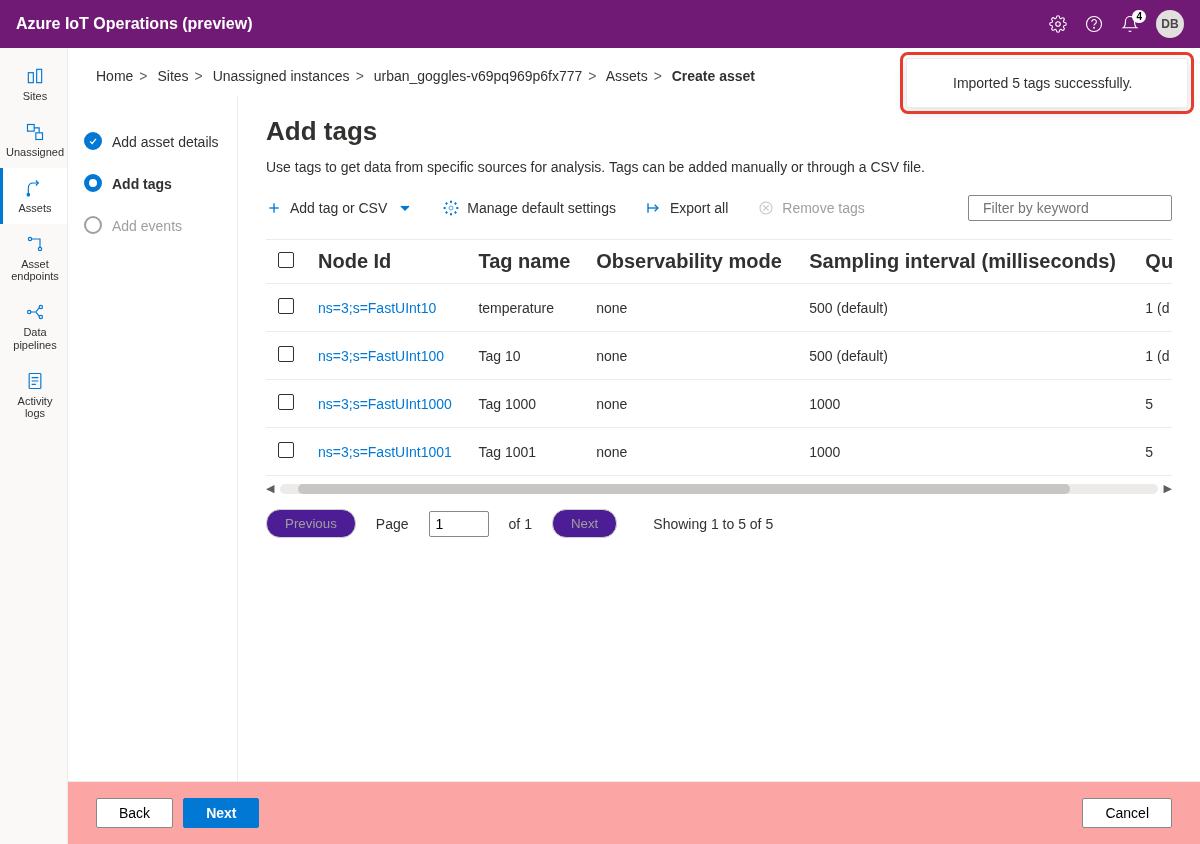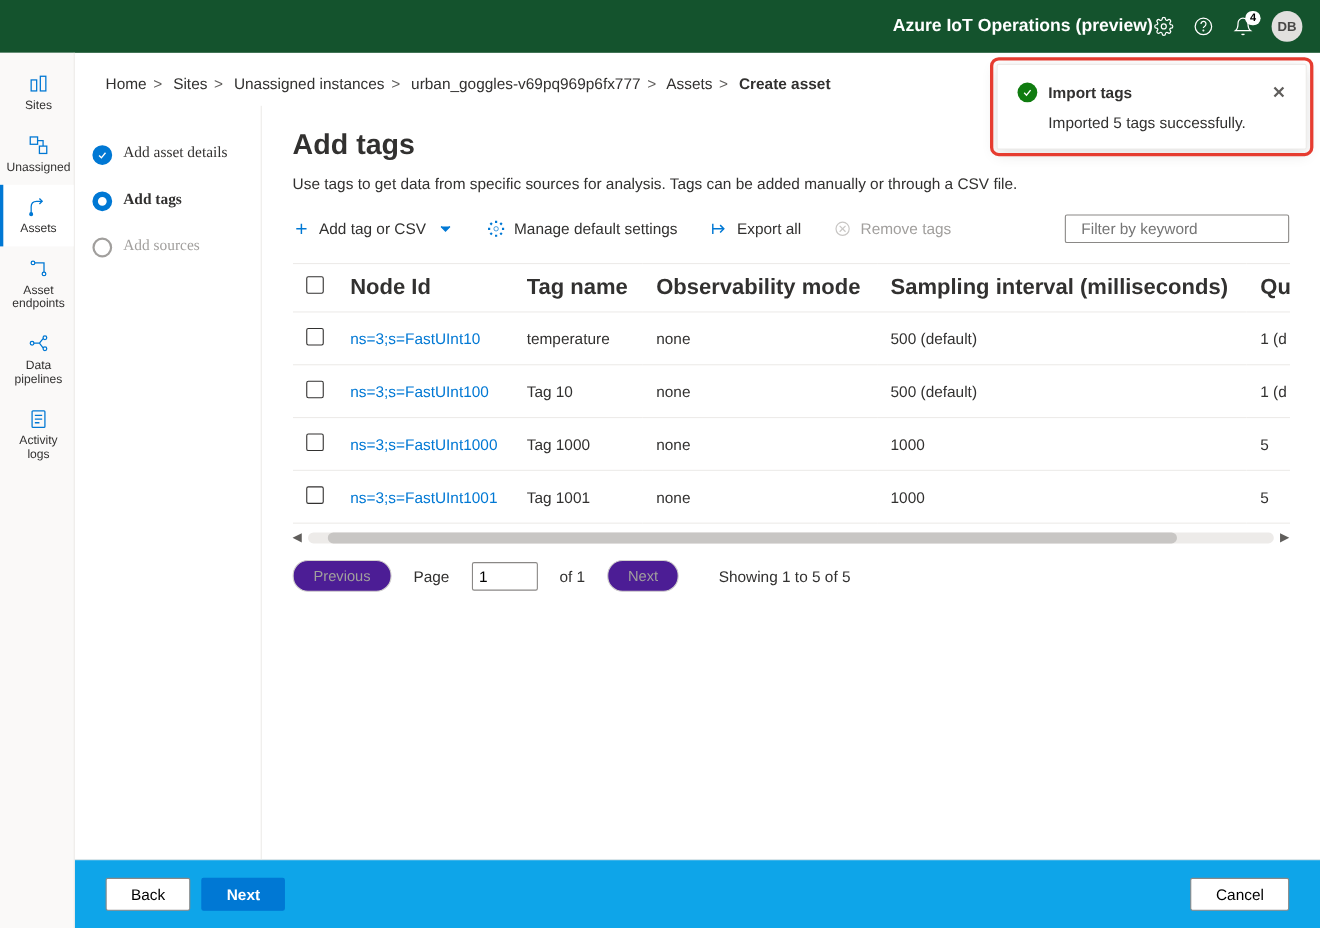--- a/index.html
+++ b/index.html
@@ -1,18 +1,18 @@
 <!DOCTYPE html>
 <html><head>
 <meta charset="utf-8">
 <style>
   * { box-sizing: border-box; margin: 0; padding: 0; }
   body { font-family: "Segoe UI", Arial, sans-serif; font-size: 14px; color: #323130; background: #fff; overflow: hidden; }
   
-  .top-bar { background: #14532d; color: #fff; height: 48px; display: flex; align-items: center; padding: 12px 16px; justify-content: flex-end; }
+  .top-bar { background: #701a75; color: #fff; height: 48px; display: flex; align-items: center; padding: 12px 16px; justify-content: space-between; }
   .top-bar-left { font-size: 16px; font-weight: 600; }
   .top-bar-right { display: flex; align-items: center; gap: 16px; }
   .top-icon { width: 20px; height: 20px; display: inline-flex; align-items: center; justify-content: center; cursor: pointer; position: relative; }
   .top-icon svg { width: 18px; height: 18px; fill: none; stroke: #fff; stroke-width: 1.5; }
   .badge { position: absolute; top: -4px; right: -6px; background: #fff; color: #000; font-size: 10px; border-radius: 8px; padding: 0 4px; line-height: 13px; min-width: 13px; text-align: center; font-weight: 600;}
   .avatar { width: 28px; height: 28px; border-radius: 50%; background: #e1e0de; color: #494847; display: flex; align-items: center; justify-content: center; font-size: 12px; font-weight: 600; cursor: pointer; }
 
   .layout { display: flex; height: calc(100vh - 48px); min-height: 796px; }
   
   .left-nav { width: 68px; background: #faf9f8; border-right: 1px solid #edebe9; display: flex; flex-direction: column; padding-top: 8px; }
@@ -24,21 +24,21 @@
   .content { flex: 1; display: flex; flex-direction: column; position: relative; overflow: hidden; }
   
   .breadcrumb { padding: 20px 28px 12px; font-size: 14px; color: #323130; }
   .breadcrumb a { color: #323130; text-decoration: none; cursor: pointer; }
   .breadcrumb .sep { margin: 0 6px; color: #605e5c; }
   .breadcrumb .current { font-weight: 600; }
 
   .body-row { flex: 1; display: flex; overflow: hidden; }
   
   .step-nav { width: 170px; border-right: 1px solid #edebe9; padding: 24px 16px; }
-  .step { display: flex; align-items: flex-start; gap: 10px; padding: 12px 0; cursor: pointer; color: #323130; font-family: Liberation Serif, serif;}
+  .step { display: flex; align-items: flex-end; gap: 10px; padding: 12px 0; cursor: pointer; color: #323130;}
   .step-circle { width: 18px; height: 18px; border-radius: 50%; border: 2px solid #8a8886; display: inline-flex; align-items: center; justify-content: center; flex-shrink: 0;}
   .step.completed .step-circle { background: #0078d4; border-color: #0078d4; }
   .step.completed .step-circle svg { width: 10px; height: 10px; stroke: #fff; stroke-width: 3; fill: none; }
   .step.active .step-circle { border: 5px solid #0078d4; }
   .step.active .step-label { font-weight: 700; }
   .step.pending .step-label { color: #a19f9d; }
   .step.pending .step-circle { border-color: #a19f9d; }
 
   .main { flex: 1; padding: 20px 28px 0; overflow: hidden; display: flex; flex-direction: column;}
   .main h1 { font-size: 26px; font-weight: 700; margin-bottom: 12px; }
@@ -67,21 +67,21 @@
   .hscroll { display: flex; align-items: center; gap: 6px; margin-top: 6px; }
   .hscroll .arrow { color: #605e5c; font-size: 11px; cursor: pointer; }
   .hscroll .track { flex: 1; height: 10px; background: #edebe9; border-radius: 5px; position: relative; }
   .hscroll .thumb { position: absolute; left: 2%; width: 88%; top: 0; bottom: 0; background: #c8c6c4; border-radius: 5px; }
 
   .pager { display: flex; align-items: center; gap: 20px; padding: 14px 0 20px; }
   .pg-btn { padding: 6px 18px; border: 1px solid #8a8886; background: #4c1d95; color: #a19f9d; border-radius: 14px; cursor: default; border-color: #d2d0ce;}
   .pg-input { width: 60px; padding: 4px 6px; border: 1px solid #8a8886; border-radius: 2px; font-size: 14px;}
   .pager .showing { margin-left: 16px; }
 
-  .footer { border-top: 1px solid #edebe9; padding: 16px 28px; display: flex; gap: 10px; align-items: center; background: #0ea5e9; }
+  .footer { border-top: 1px solid #edebe9; padding: 16px 28px; display: flex; gap: 10px; align-items: center; background: #fca5a5; }
   .btn { padding: 6px 22px; border-radius: 2px; font-size: 14px; cursor: pointer; border: 1px solid #8a8886; background: #fff; }
   .btn.primary { background: #0078d4; color: #fff; border-color: #0078d4; font-weight: 600; }
   .footer .spacer { flex: 1; }
 
   .toast { position: absolute; top: 58px; right: 12px; width: 282px; background: #fff; border: 1px solid #edebe9; box-shadow: 0 4px 14px rgba(0,0,0,0.12); padding: 16px 18px; border-radius: 2px; outline: 3px solid #e63c30; outline-offset: 3px;}
   .toast-head { display: flex; align-items: center; gap: 10px; font-weight: 700; margin-bottom: 10px; }
   .toast-head .close { margin-left: auto; cursor: pointer; color: #605e5c; font-size: 15px;}
   .toast-check { width: 18px; height: 18px; background: #107c10; border-radius: 50%; display: inline-flex; align-items: center; justify-content: center; }
   .toast-check svg { width: 10px; height: 10px; stroke: #fff; stroke-width: 3; fill: none; }
   .toast-body { font-size: 14px; padding-left: 28px; }
@@ -189,21 +189,21 @@
               </svg>
             </span>
           <span class="step-label">Add asset details</span>
         </div>
         <div class="step active">
           <span class="step-circle"></span>
           <span class="step-label">Add tags</span>
         </div>
         <div class="step pending">
           <span class="step-circle"></span>
-          <span class="step-label">Add sources</span>
+          <span class="step-label">Add events</span>
         </div>
       </div>
 
       <div class="main">
         <h1>Add tags</h1>
         <div class="desc">Use tags to get data from specific sources for analysis. Tags can be added manually or through a CSV file.</div>
 
         <div class="toolbar">
           <span class="tb-btn blue">
             <svg viewBox="0 0 24 24" stroke="#0078d4" fill="none" stroke-width="2">
@@ -318,23 +318,14 @@
     <div class="footer">
       <button class="btn">Back</button>
       <button class="btn primary">Next</button>
       <div class="spacer"></div>
       <button class="btn">Cancel</button>
     </div>
   </div>
 </div>
 
 <div class="toast">
-  <div class="toast-head">
-    <span class="toast-check">
-        <svg viewBox="0 0 24 24">
-          <polyline points="5 13 10 18 19 7"></polyline>
-        </svg>
-      </span>
-    <span>Import tags</span>
-    <span class="close">✕</span>
-  </div>
   <div class="toast-body">Imported 5 tags successfully.</div>
 </div>
 
 </body></html>

